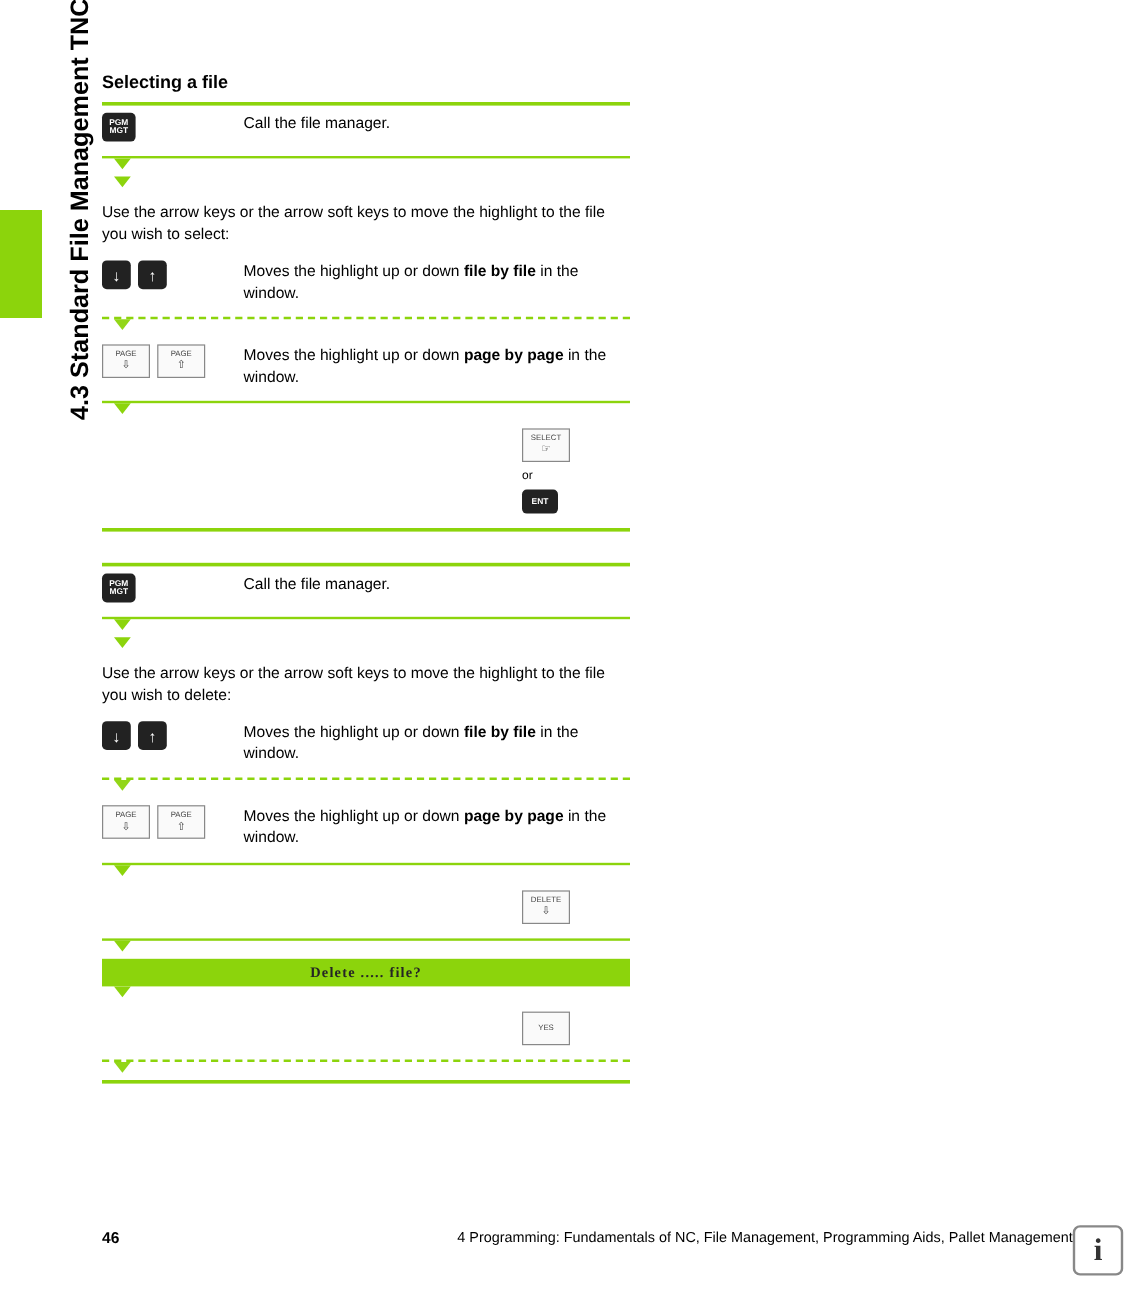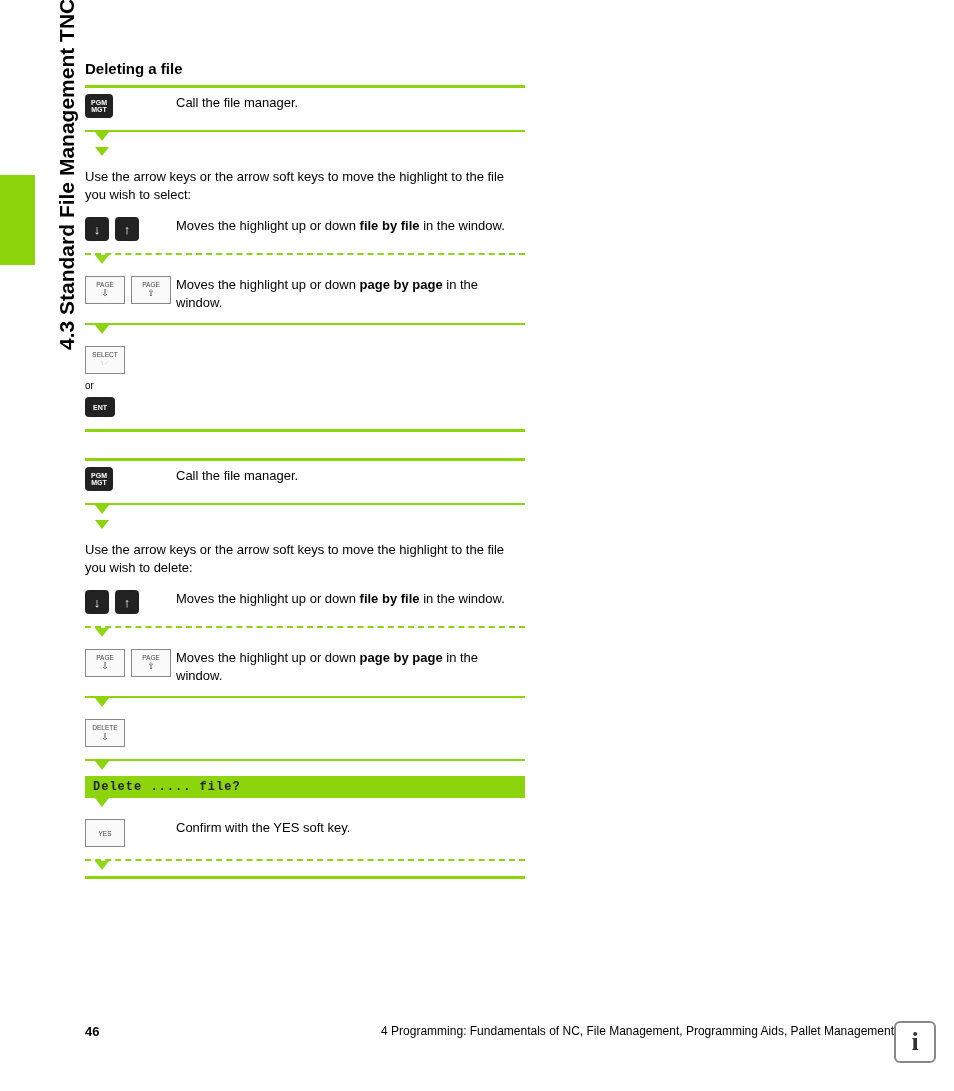--- a/index.html
+++ b/index.html
@@ -69,22 +69,23 @@
     border-left: 7px solid transparent;
     border-right: 7px solid transparent;
     border-top: 9px solid #8cd40c;
     margin-left: 10px;
     margin-bottom: 6px;
     opacity: .95;
   }
   .step {
     display: flex;
     align-items: flex-start;
-    gap: 1px;
+    gap: 28px;
     padding: 6px 0 12px 0;
+    justify-content: flex-end;
   }
   .keycol {
     width: 90px;
     flex-shrink: 0;
     display: flex;
     flex-wrap: wrap;
     gap: 6px;
     align-items: center;
   }
   .step-text {
@@ -122,25 +123,26 @@
     justify-content: center;
     line-height: 1.1;
     color: #444;
     text-align: center;
   }
   .soft-key .sk-icon { font-size: 9px; margin-top: 1px; }
   .or-label { font-size: 10px; width: 100%; }
   .prompt-bar {
     background: #8cd40c;
     padding: 4px 8px;
-    font-family: Liberation Mono, monospace;
+    font-family: Liberation Serif, serif;
     font-weight: bold;
     font-size: 12px;
     letter-spacing: 1px;
     color: #252525;
+    text-align: center;
   }
   .footer {
     position: absolute;
     bottom: 52px;
     left: 85px;
     right: 60px;
     display: flex;
     justify-content: space-between;
     align-items: flex-start;
     font-size: 12px;
@@ -165,21 +167,21 @@
   .sect + .sect { margin-top: 26px; }
 </style>
 </head>
 <body>
 
 <div class="side-tab"></div>
 <div class="side-label">4.3 Standard File Management TNC 426, TNC 430</div>
 
 <div class="content" id="content">
     <div class="sect">
-      <h2>Deleting a file</h2>
+      <h2>Selecting a file</h2>
       <hr class="rule-thick">
       <div class="step">
         <div class="keycol">
           <div class="key-black key-pgmmgt" style="white-space: pre;">PGM
 MGT</div>
         </div>
         <div class="step-text">Call the file manager.</div>
       </div>
       <hr class="rule-thin">
       <div class="pointer"></div>
@@ -269,21 +271,20 @@
       <hr class="rule-thin">
       <div class="pointer"></div>
       <div class="prompt-bar">Delete ..... file?</div>
       <div class="pointer"></div>
       <div class="step">
         <div class="keycol">
           <div class="soft-key">
             <div>YES</div>
           </div>
         </div>
-        <div class="step-text">Confirm with the YES soft key.</div>
       </div>
       <hr class="rule-dashed">
       <div class="dashed-pointer"></div>
       <hr class="rule-thick">
     </div>
   </div>
 
 <div class="footer">
   <span class="page-num">46</span>
   <span>4 Programming: Fundamentals of NC, File Management, Programming Aids, Pallet Management</span>

